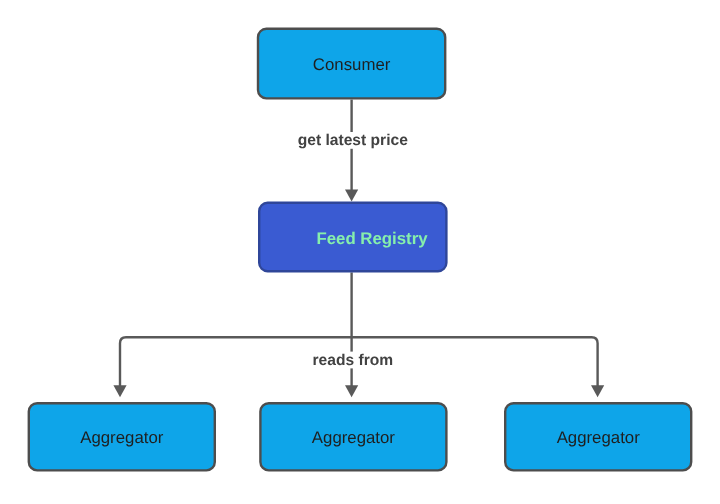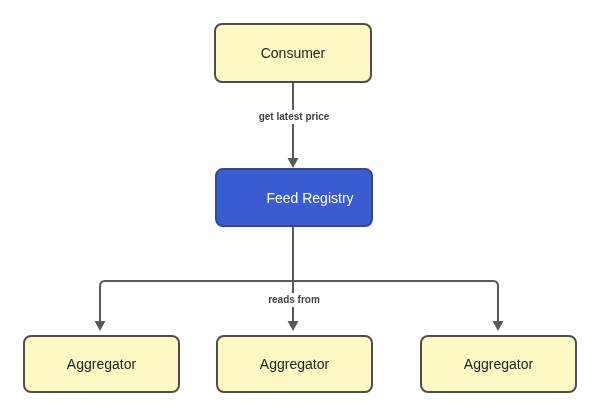--- a/index.html
+++ b/index.html
@@ -18,48 +18,48 @@
   .edges-layer {
     position: absolute;
     left: 0;
     top: 0;
     width: 600px;
     height: 420px;
   }
   .node {
     position: absolute;
     box-sizing: border-box;
-    background: #fef9c3;
+    background: #0ea5e9;
     border: 2px solid #4d4d4d;
     border-radius: 8px;
     display: flex;
     align-items: center;
     justify-content: center;
     font-size: 14px;
     color: #1f1f1f;
     text-align: center;
   }
   .node.primary {
     background: #3a5bd2;
     border-color: #2f4699;
-    color: #ffffff;
-    font-weight: normal;
+    color: #86efac;
+    font-weight: bold;
     padding-left: 32px;
   }
   .node-consumer   { left: 214px; top: 23px;  width: 158px; height: 60px; }
   .node-registry   { left: 215px; top: 168px; width: 158px; height: 59px; }
   .node-agg-left   { left: 23px;  top: 335px; width: 157px; height: 58px; }
   .node-agg-mid    { left: 216px; top: 335px; width: 157px; height: 58px; }
   .node-agg-right  { left: 420px; top: 335px; width: 157px; height: 58px; }
   .edge-label {
     position: absolute;
     transform: translate(-50%, -50%);
     background: #ffffff;
     padding: 0 3px;
-    font-size: 10px;
+    font-size: 13px;
     font-weight: bold;
     color: #424242;
     white-space: nowrap;
     line-height: 14px;
   }
   .edge-label-1 { left: 294px; top: 117px; }
   .edge-label-2 { left: 294px; top: 256px; margin-top: 44px; }
 </style>
 </head>
 <body>

